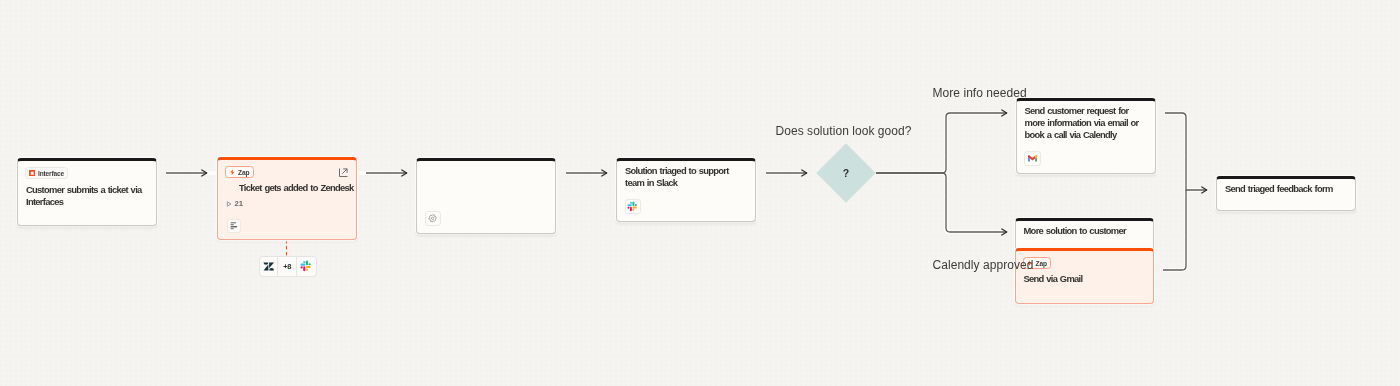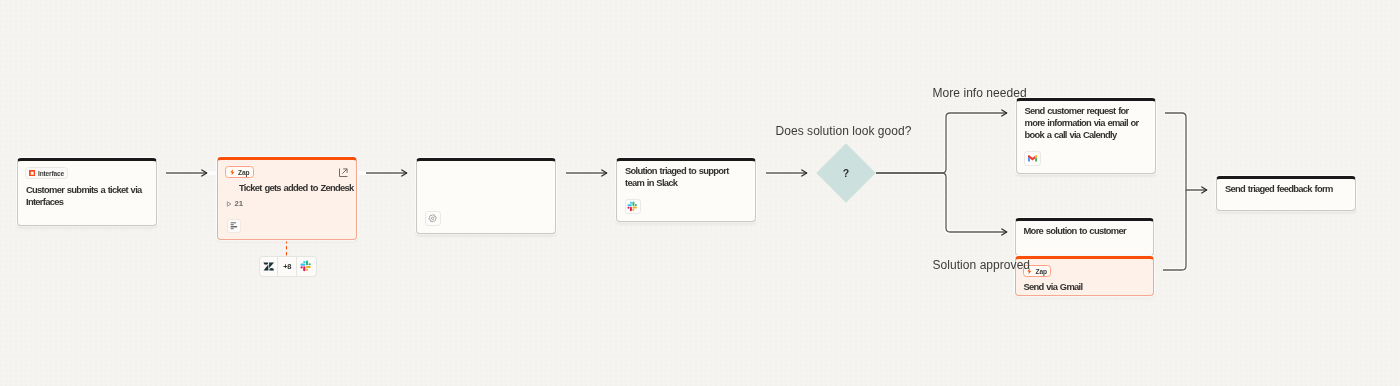--- a/index.html
+++ b/index.html
@@ -266,33 +266,33 @@
             <path d="M4.9 8.9V1.6L12 6.9l7.1-5.3v7.3L12 14.2z" fill="#ea4335"></path>
             <path d="M0.2 2.4v2.9l4.7 3.6V1.6l-.8-.6C2.5-.8.2.4.2 2.4z" fill="#c5221f"></path>
           </svg>
         </span>
     </div>
   </div>
 
   <div class="node card" style="left:1014.5px;top:218px;width:139.5px;height:38px;">
     <div class="card-text" style="left:8px;top:4px;width:124px;">More solution to customer</div>
   </div>
-  <div class="node zapcard" style="left:1014.5px;top:256px;width:139.5px;height:40px;">
+  <div class="node zapcard" style="left:1014.5px;top:248px;width:139.5px;height:56px;">
     <div class="badge zap" style="left:7px;top:6px;">
       <span class="ico-zap">
           <svg viewBox="0 0 16 16" width="100%" height="100%">
             <path d="M9.6 0.6 L3.2 8.6 L7.1 8.6 L6.4 15.4 L12.8 7.4 L8.9 7.4 Z" fill="#ff4f00"></path>
           </svg>
         </span>
       <span>Zap</span>
     </div>
     <div class="card-text" style="left:8px;top:22px;width:124px;">Send via Gmail</div>
   </div>
 
   <div class="node card" style="left:1216px;top:176px;width:140px;height:35px;">
     <div class="card-text" style="left:8px;top:4px;width:128px;">Send triaged feedback form</div>
   </div>
 
   <div class="label" style="left:775.5px;top:124px;">Does solution look good?</div>
   <div class="label" style="left:932.5px;top:86px;">More info needed</div>
-  <div class="label" style="left:932.5px;top:258px;">Solution approved</div>
+  <div class="label" style="left:932.5px;top:258px;">Calendly approved</div>
 
 </div>
 
 </body></html>

